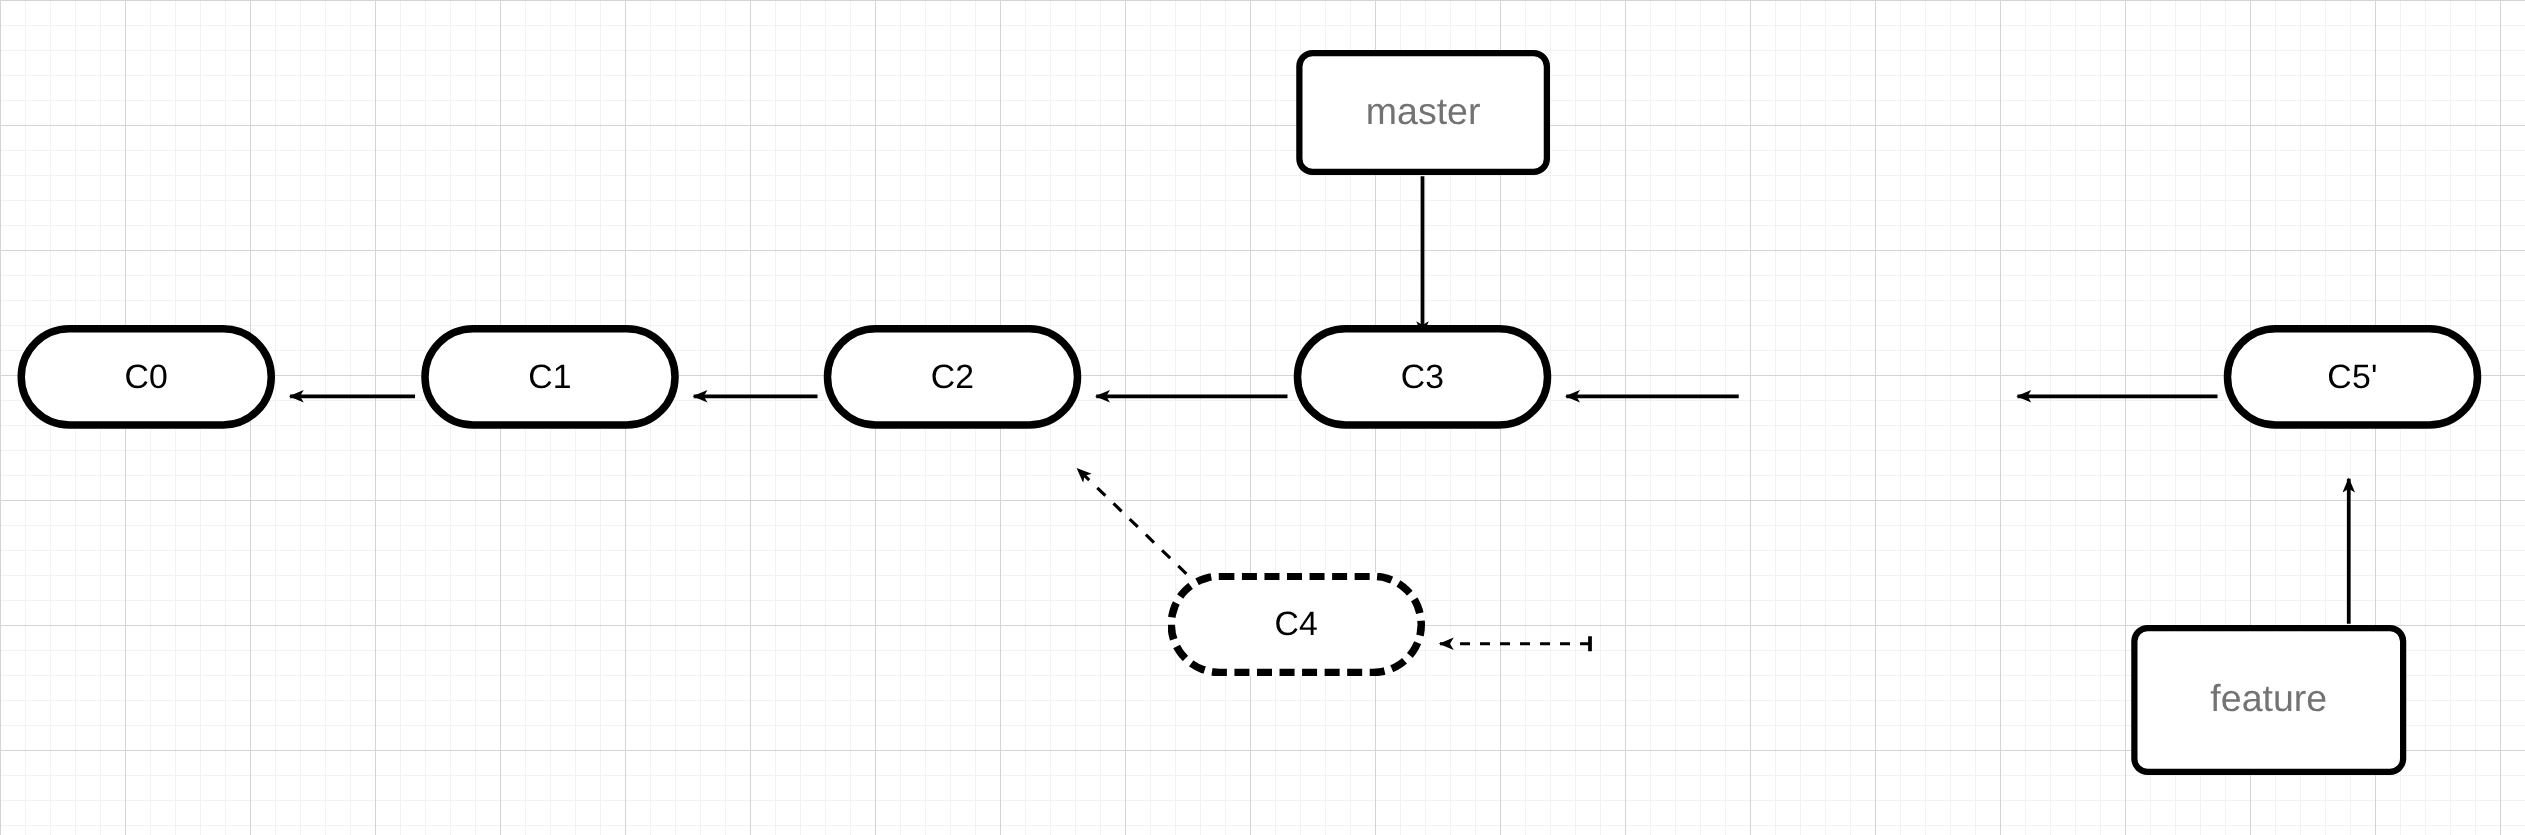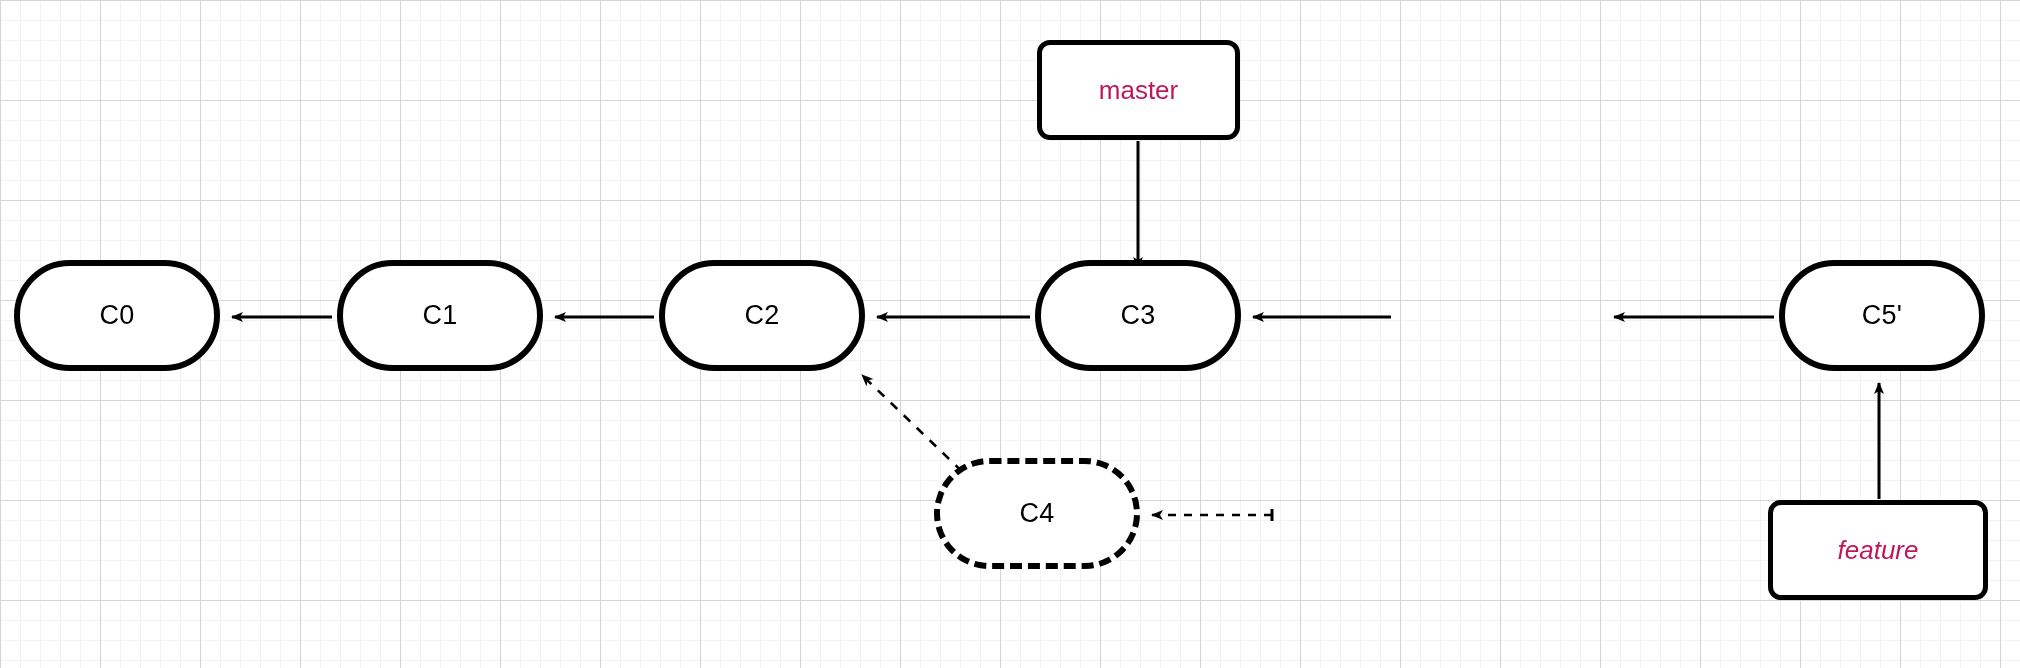--- a/index.html
+++ b/index.html
@@ -42,36 +42,36 @@
     align-items: center;
     justify-content: center;
     background: #ffffff;
     color: #000000;
     font-size: 27px;
     line-height: 1;
     letter-spacing: 0.2px;
     border-radius: 60px;
     border: 6px solid #000000;
     width: 206px;
-    height: 111px;
+    height: 83px;
     z-index: 2;
   }
   .commit.ghost {
     border: 6px dashed #000000;
     border-radius: 58px;
   }
   .reflabel {
     position: absolute;
     box-sizing: border-box;
     display: flex;
     align-items: center;
     justify-content: center;
     background: #ffffff;
-    color: #be185d;
-    font-size: 26px;
+    color: #737373;
+    font-size: 30px;
     line-height: 1;
     border: 5px solid #000000;
     border-radius: 13px;
     z-index: 2;
   }
 </style>
 </head>
 <body>
 
 <div id="canvas">
@@ -131,17 +131,17 @@
 
   <div class="commit ghost" style="left:934px; top:458px;">
     <span>C4</span>
   </div>
 
 
   <div class="reflabel" style="left:1037px; top:40px; width:203px; height:100px;">
     <span>master</span>
   </div>
 
-  <div class="reflabel" style="left:1768px; top:500px; width:220px; height:100px;font-style:italic;">
+  <div class="reflabel" style="left:1705px; top:500px; width:220px; height:120px;">
     <span>feature</span>
   </div>
 
 </div>
 
 </body></html>

